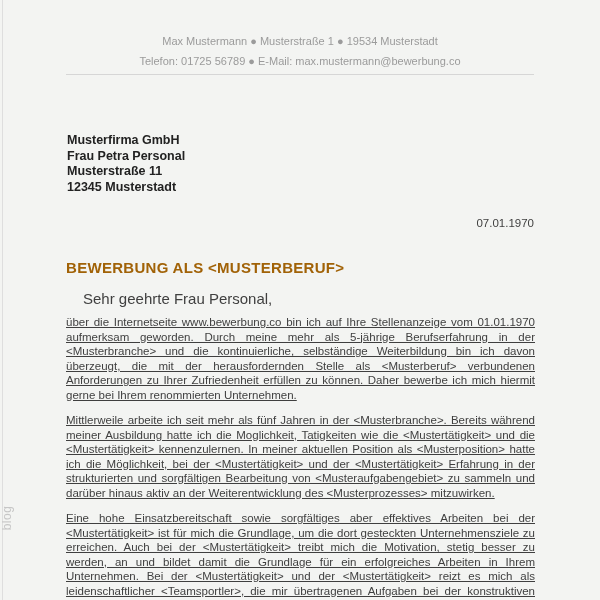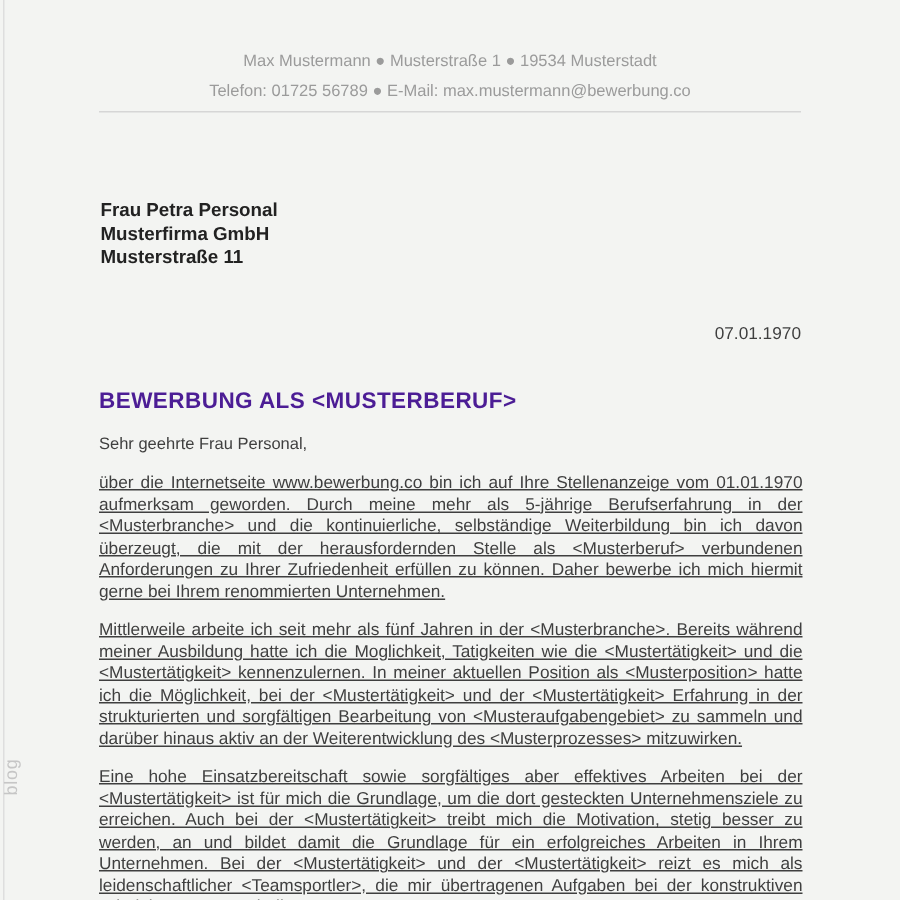--- a/index.html
+++ b/index.html
@@ -75,27 +75,27 @@
     font-size: 11.5px;
     color: #3f3f3f;
   }
   .subject-line {
     position: absolute;
     top: 259px;
     left: 66px;
     font-size: 15px;
     font-weight: bold;
     letter-spacing: 0.3px;
-    color: #4c1d95;
+    color: #a16207;
   }
   .salutation {
     position: absolute;
     top: 290px;
-    left: 66px;
-    font-size: 11px;
+    left: 83px;
+    font-size: 15px;
     color: #3f3f3f;
   }
   .letter-body {
     position: absolute;
     top: 315px;
     left: 66px;
     width: 469px;
     font-size: 11.5px;
     line-height: 14.5px;
     text-align: justify;
@@ -116,23 +116,24 @@
   <div class="watermark">blog</div>
 
   <div class="sender-header">
     <div>Max Mustermann ● Musterstraße 1 ● 19534 Musterstadt</div>
     <div>Telefon: 01725 56789 ● E-Mail: max.mustermann@bewerbung.co</div>
   </div>
 
   <div class="header-divider"></div>
 
   <div class="recipient-block">
+    <div>Musterfirma GmbH</div>
     <div>Frau Petra Personal</div>
-    <div>Musterfirma GmbH</div>
     <div>Musterstraße 11</div>
+    <div>12345 Musterstadt</div>
   </div>
 
   <div class="letter-date">07.01.1970</div>
 
   <div class="subject-line">BEWERBUNG ALS &lt;MUSTERBERUF&gt;</div>
 
   <div class="salutation">Sehr geehrte Frau Personal,</div>
 
   <div class="letter-body">
     <p>über die Internetseite www.bewerbung.co bin ich auf Ihre Stellenanzeige vom 01.01.1970 aufmerksam geworden. Durch meine mehr als 5-jährige Berufserfahrung in der &lt;Musterbranche&gt; und die kontinuierliche, selbständige Weiterbildung bin ich davon überzeugt, die mit der herausfordernden Stelle als &lt;Musterberuf&gt; verbundenen Anforderungen zu Ihrer Zufriedenheit erfüllen zu können. Daher bewerbe ich mich hiermit gerne bei Ihrem renommierten Unternehmen.</p>

